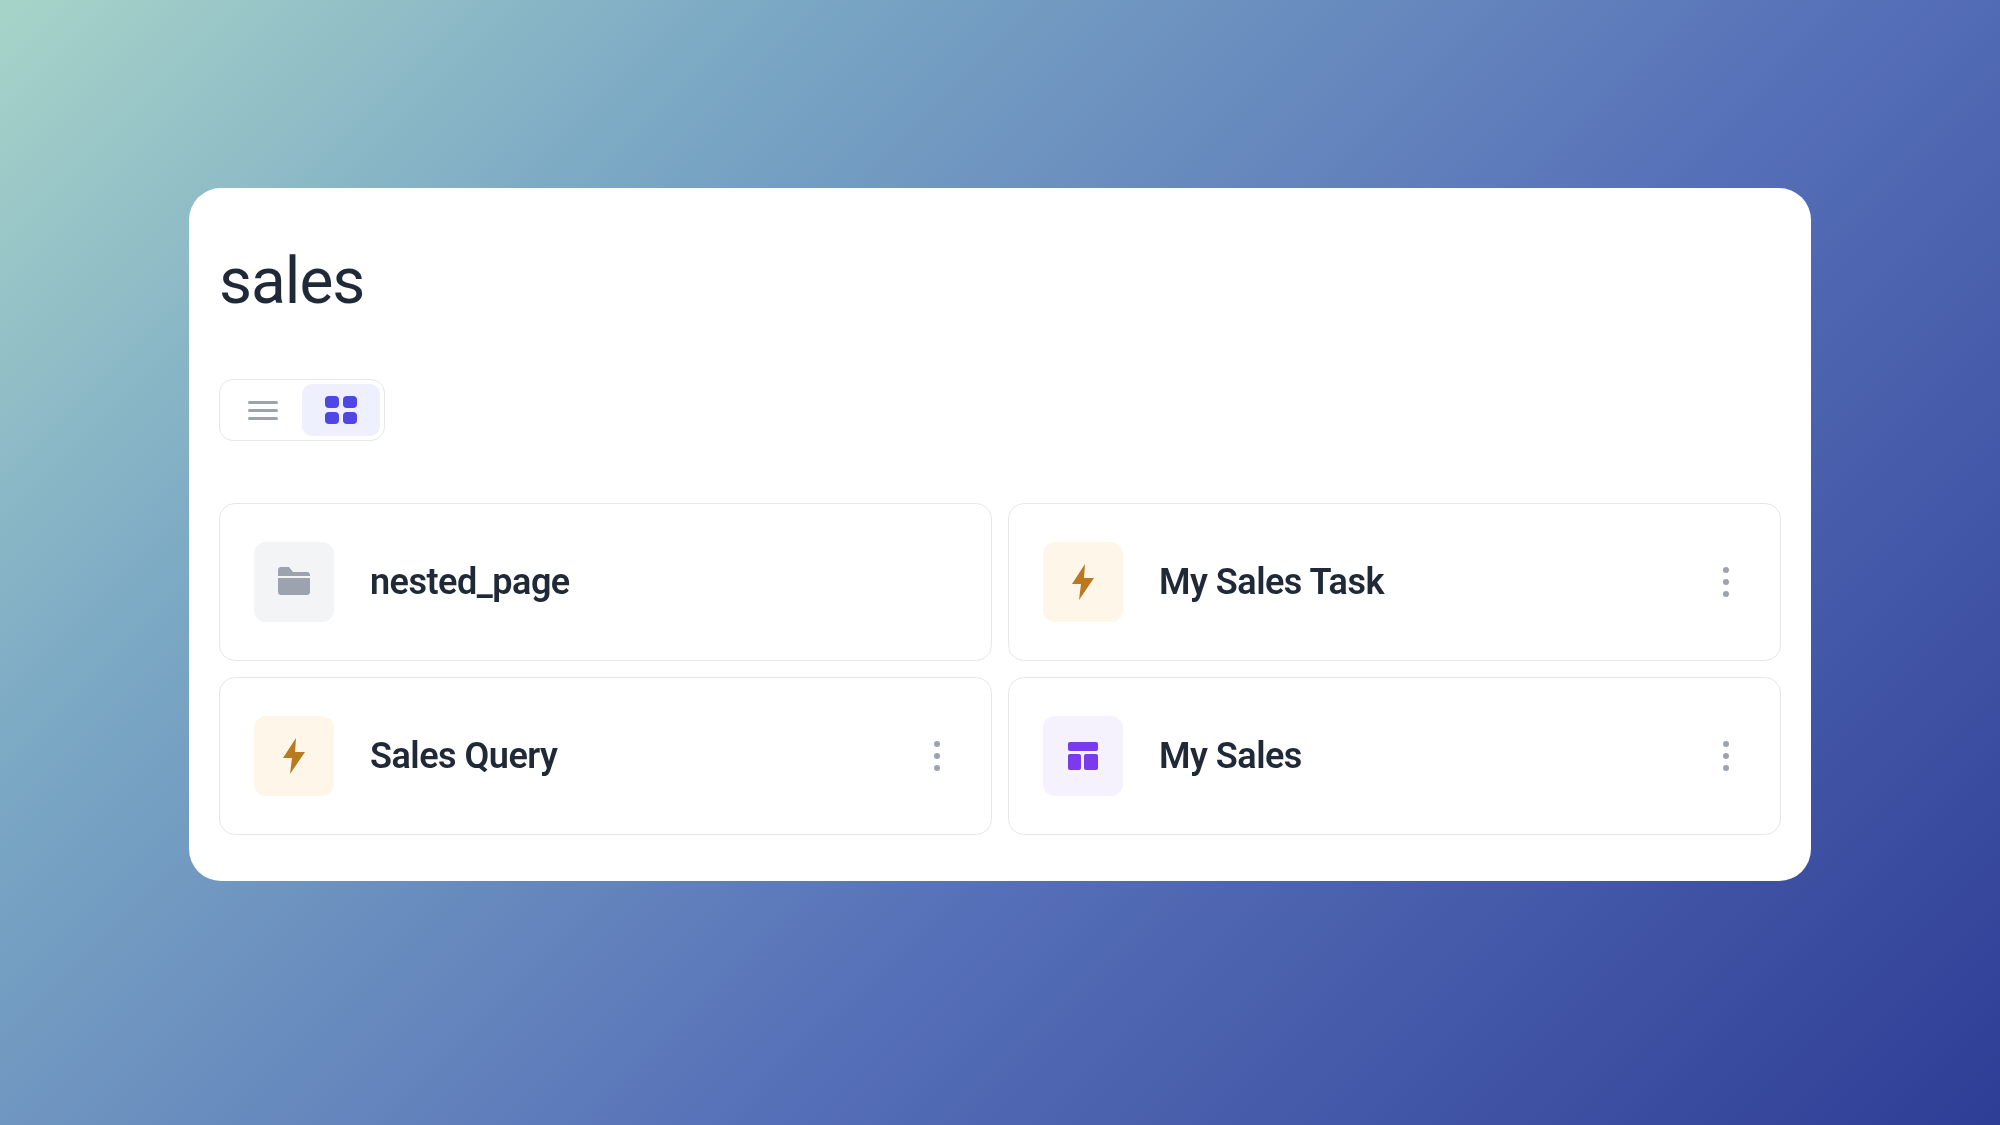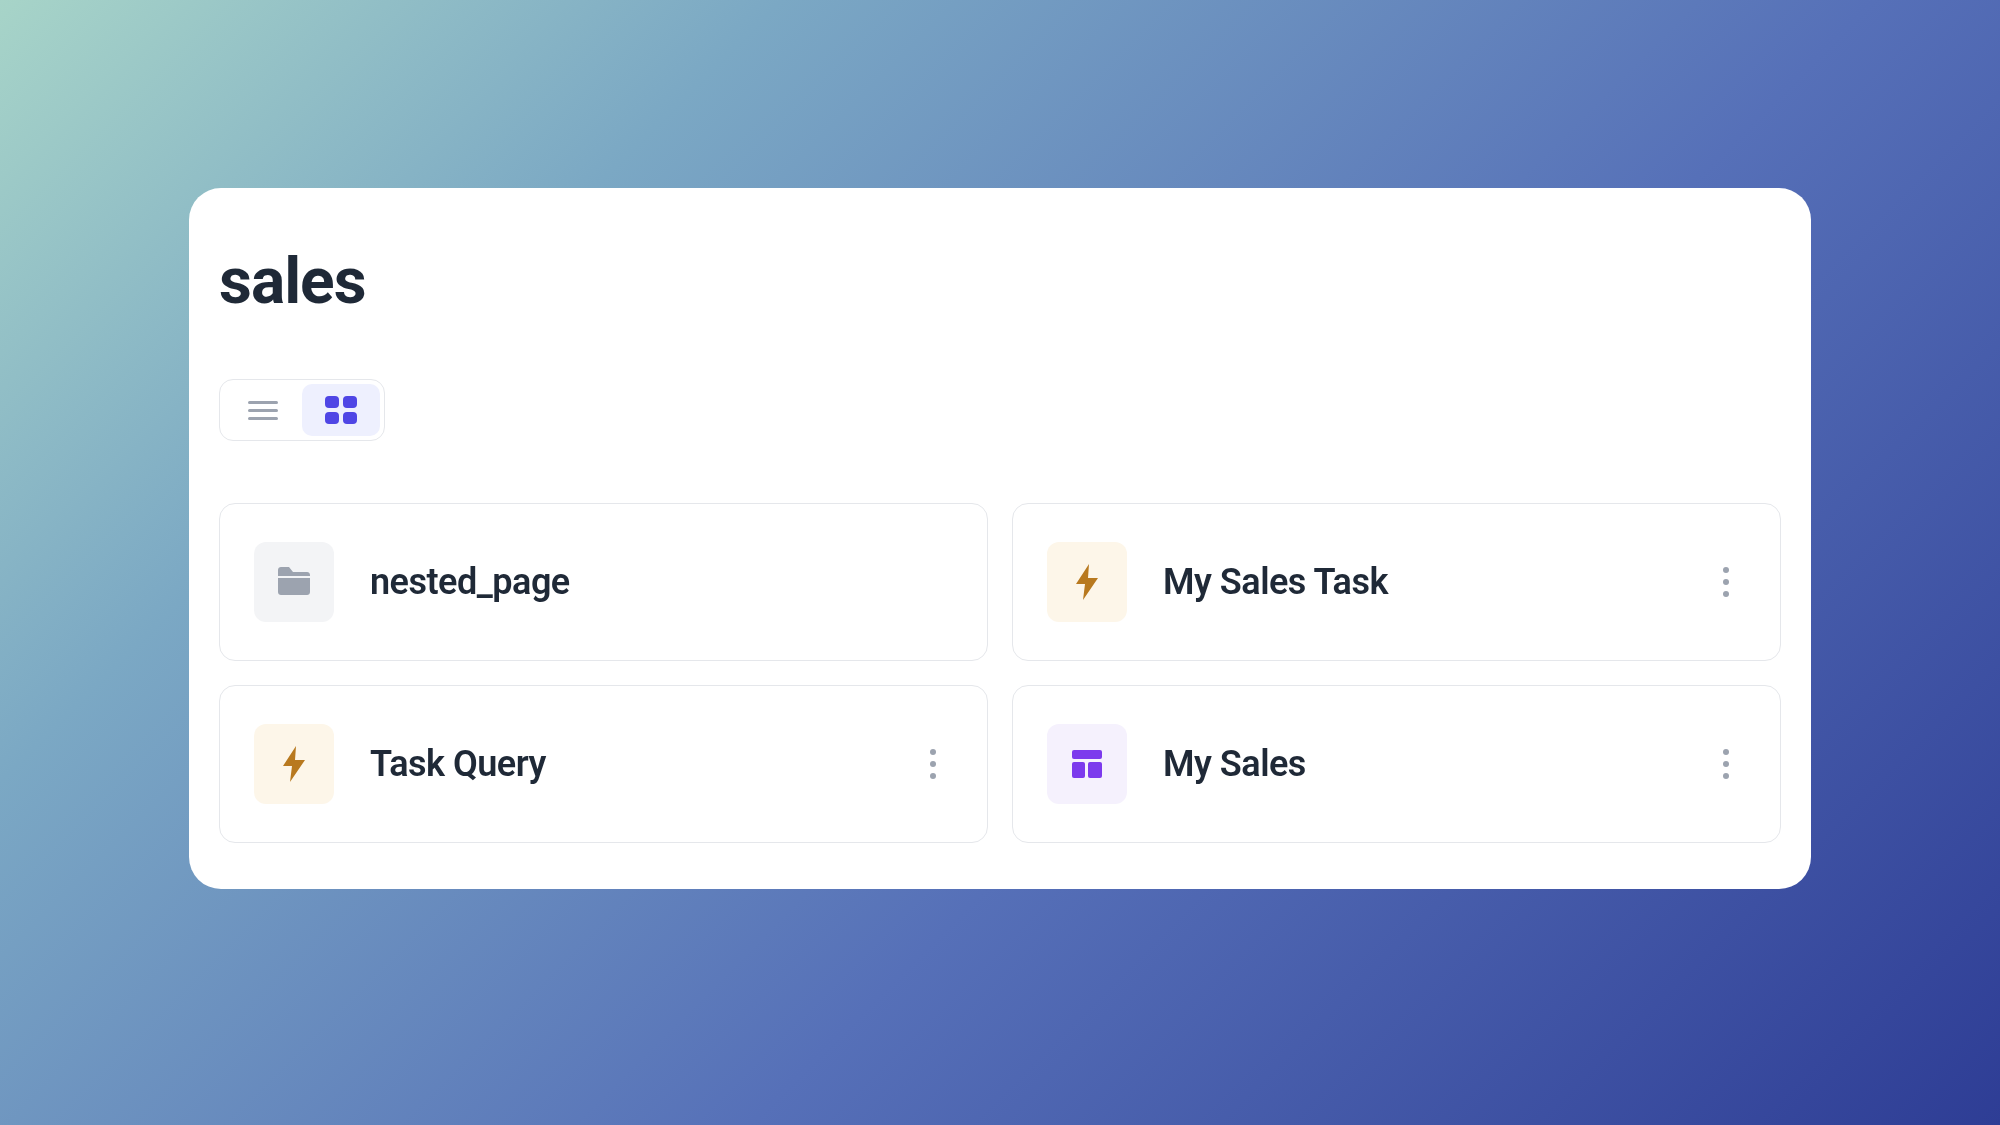--- a/index.html
+++ b/index.html
@@ -21,21 +21,21 @@
 
     .panel {
       width: 1622px;
       background: #ffffff;
       border-radius: 32px;
       padding: 56px 30px 46px 30px;
     }
 
     .page-title {
       font-size: 64px;
-      font-weight: 700;
+      font-weight: 400;
       color: #1f2937;
       margin-bottom: 60px;
       letter-spacing: -1px;
     }
 
     .view-toggle {
       display: inline-flex;
       align-items: center;
       border: 1px solid #e5e7eb;
       border-radius: 14px;
@@ -84,21 +84,21 @@
     }
 
     .grid-squares span {
       background: #4f46e5;
       border-radius: 4px;
     }
 
     .cards {
       display: grid;
       grid-template-columns: 1fr 1fr;
-      gap: 24px;
+      gap: 16px;
     }
 
     .card {
       border: 1px solid #e5e7eb;
       border-radius: 16px;
       padding: 38px 34px;
       display: flex;
       align-items: center;
       cursor: pointer;
       background: #ffffff;
@@ -212,21 +212,21 @@
         </span>
       </div>
     </div>
 
     <div class="card">
       <div class="card-icon task">
         <svg width="30" height="40" viewBox="0 0 30 40" fill="none">
           <path d="M17 2 L4 22 L13 22 L11 38 L26 16 L16 16 Z" fill="#b8791f"></path>
         </svg>
       </div>
-      <div class="card-label">Task Query</div>
+      <div class="card-label">Sales Query</div>
       <div class="card-menu">
         <span class="dots">
           <span></span>
             <span></span>
             <span></span>
         </span>
       </div>
     </div>
 
     <div class="card">

